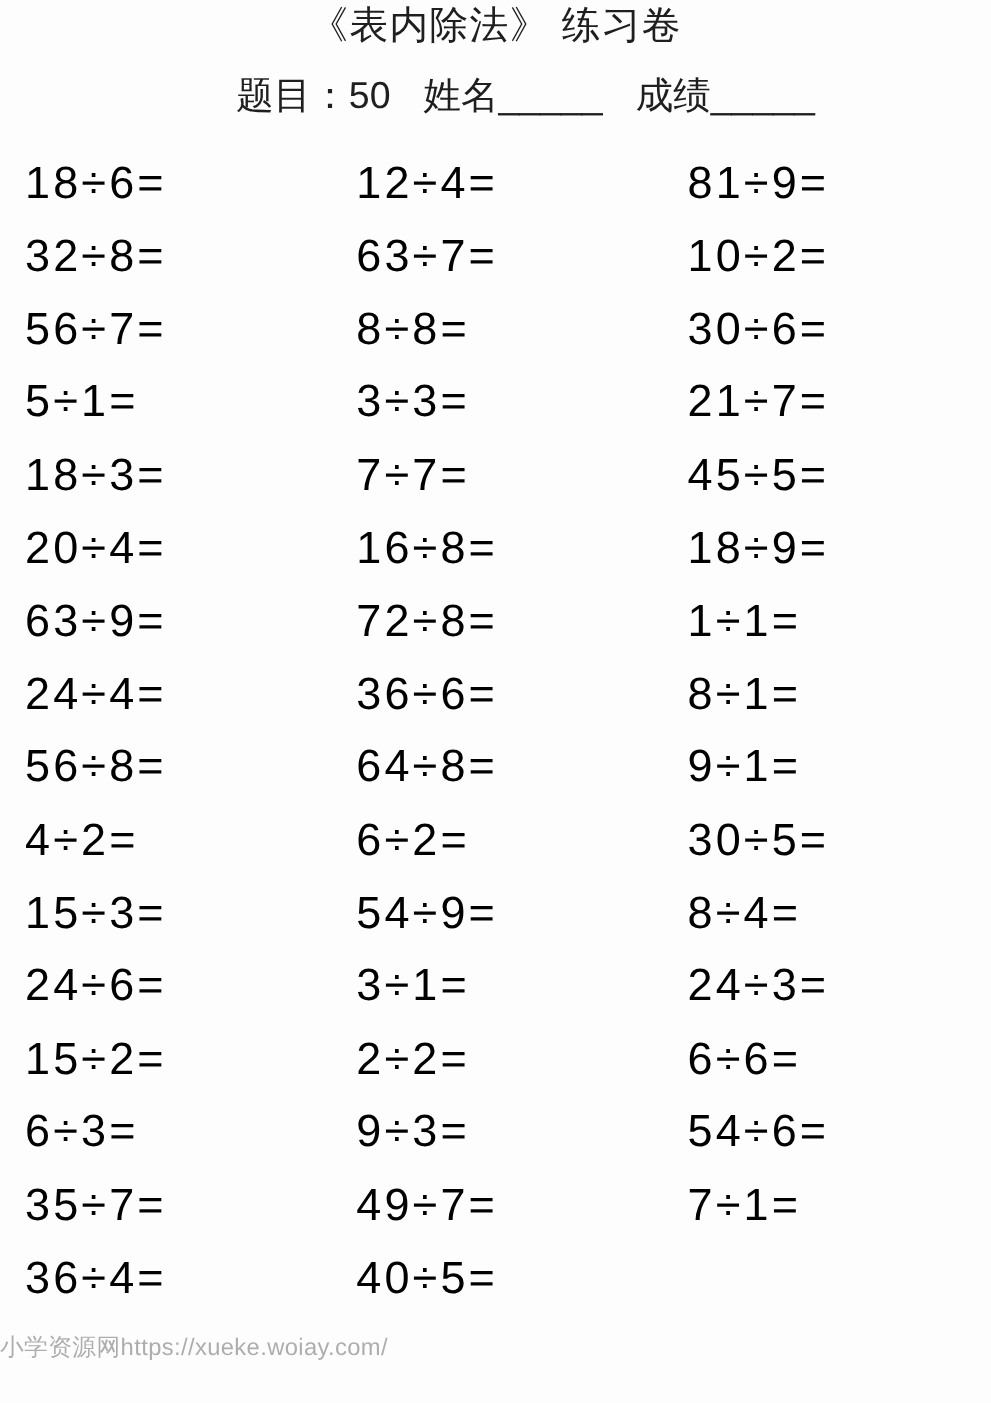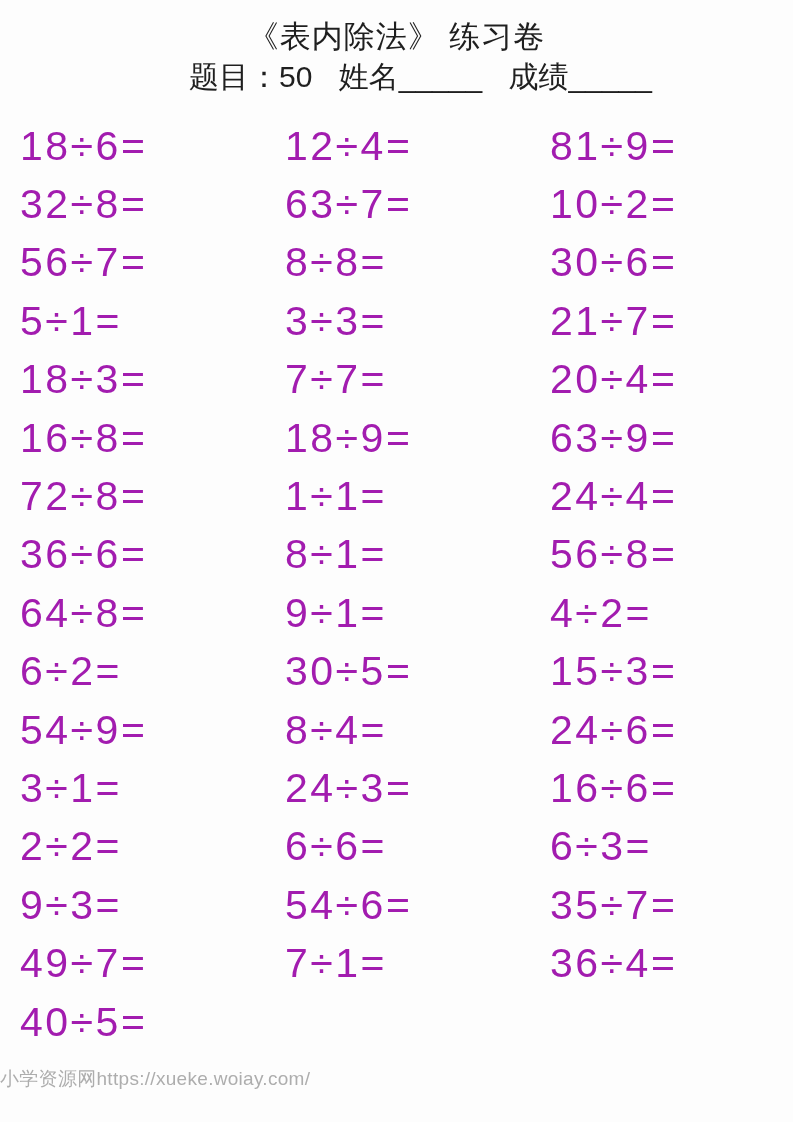--- a/index.html
+++ b/index.html
@@ -11,21 +11,21 @@
     overflow: hidden;
     position: relative;
   }
   .page {
     position: absolute;
     inset: 0;
     background: #fdfdfd;
   }
   .title {
     position: absolute;
-    top: 17px; left: 0; right: 0;
+    top: 0; left: 0; right: 0;
     text-align: center;
     font-size: 31px;
     line-height: 40px;
     letter-spacing: 1px;
     color: #1f1f1f;
   }
   .meta {
     position: absolute;
     top: 57px; left: 0; right: 0;
     text-align: center;
@@ -42,23 +42,23 @@
     top: 117px; left: 20px;
     width: 773px;
     display: grid;
     grid-template-columns: 265px 265px 243px;
     grid-auto-rows: 58.4px;
     z-index: 1;
   }
   .problem-cell {
     display: flex;
     align-items: center;
-    font-size: 41px;
+    font-size: 36px;
     letter-spacing: 2.5px;
-    color: #a21caf;
+    color: #000000;
     white-space: nowrap;
   }
   .watermark {
     position: absolute;
     top: 1066px; left: 0; right: 0;
     font-size: 19px;
     line-height: 26px;
     color: #a0a0a0;
     opacity: 0.85;
     z-index: 0;
@@ -90,20 +90,21 @@
       <div class="problem-cell">63÷7=</div>
       <div class="problem-cell">10÷2=</div>
       <div class="problem-cell">56÷7=</div>
       <div class="problem-cell">8÷8=</div>
       <div class="problem-cell">30÷6=</div>
       <div class="problem-cell">5÷1=</div>
       <div class="problem-cell">3÷3=</div>
       <div class="problem-cell">21÷7=</div>
       <div class="problem-cell">18÷3=</div>
       <div class="problem-cell">7÷7=</div>
+      <div class="problem-cell">45÷5=</div>
       <div class="problem-cell">20÷4=</div>
       <div class="problem-cell">16÷8=</div>
       <div class="problem-cell">18÷9=</div>
       <div class="problem-cell">63÷9=</div>
       <div class="problem-cell">72÷8=</div>
       <div class="problem-cell">1÷1=</div>
       <div class="problem-cell">24÷4=</div>
       <div class="problem-cell">36÷6=</div>
       <div class="problem-cell">8÷1=</div>
       <div class="problem-cell">56÷8=</div>
@@ -111,21 +112,21 @@
       <div class="problem-cell">9÷1=</div>
       <div class="problem-cell">4÷2=</div>
       <div class="problem-cell">6÷2=</div>
       <div class="problem-cell">30÷5=</div>
       <div class="problem-cell">15÷3=</div>
       <div class="problem-cell">54÷9=</div>
       <div class="problem-cell">8÷4=</div>
       <div class="problem-cell">24÷6=</div>
       <div class="problem-cell">3÷1=</div>
       <div class="problem-cell">24÷3=</div>
-      <div class="problem-cell">16÷6=</div>
+      <div class="problem-cell">15÷2=</div>
       <div class="problem-cell">2÷2=</div>
       <div class="problem-cell">6÷6=</div>
       <div class="problem-cell">6÷3=</div>
       <div class="problem-cell">9÷3=</div>
       <div class="problem-cell">54÷6=</div>
       <div class="problem-cell">35÷7=</div>
       <div class="problem-cell">49÷7=</div>
       <div class="problem-cell">7÷1=</div>
       <div class="problem-cell">36÷4=</div>
       <div class="problem-cell">40÷5=</div>

